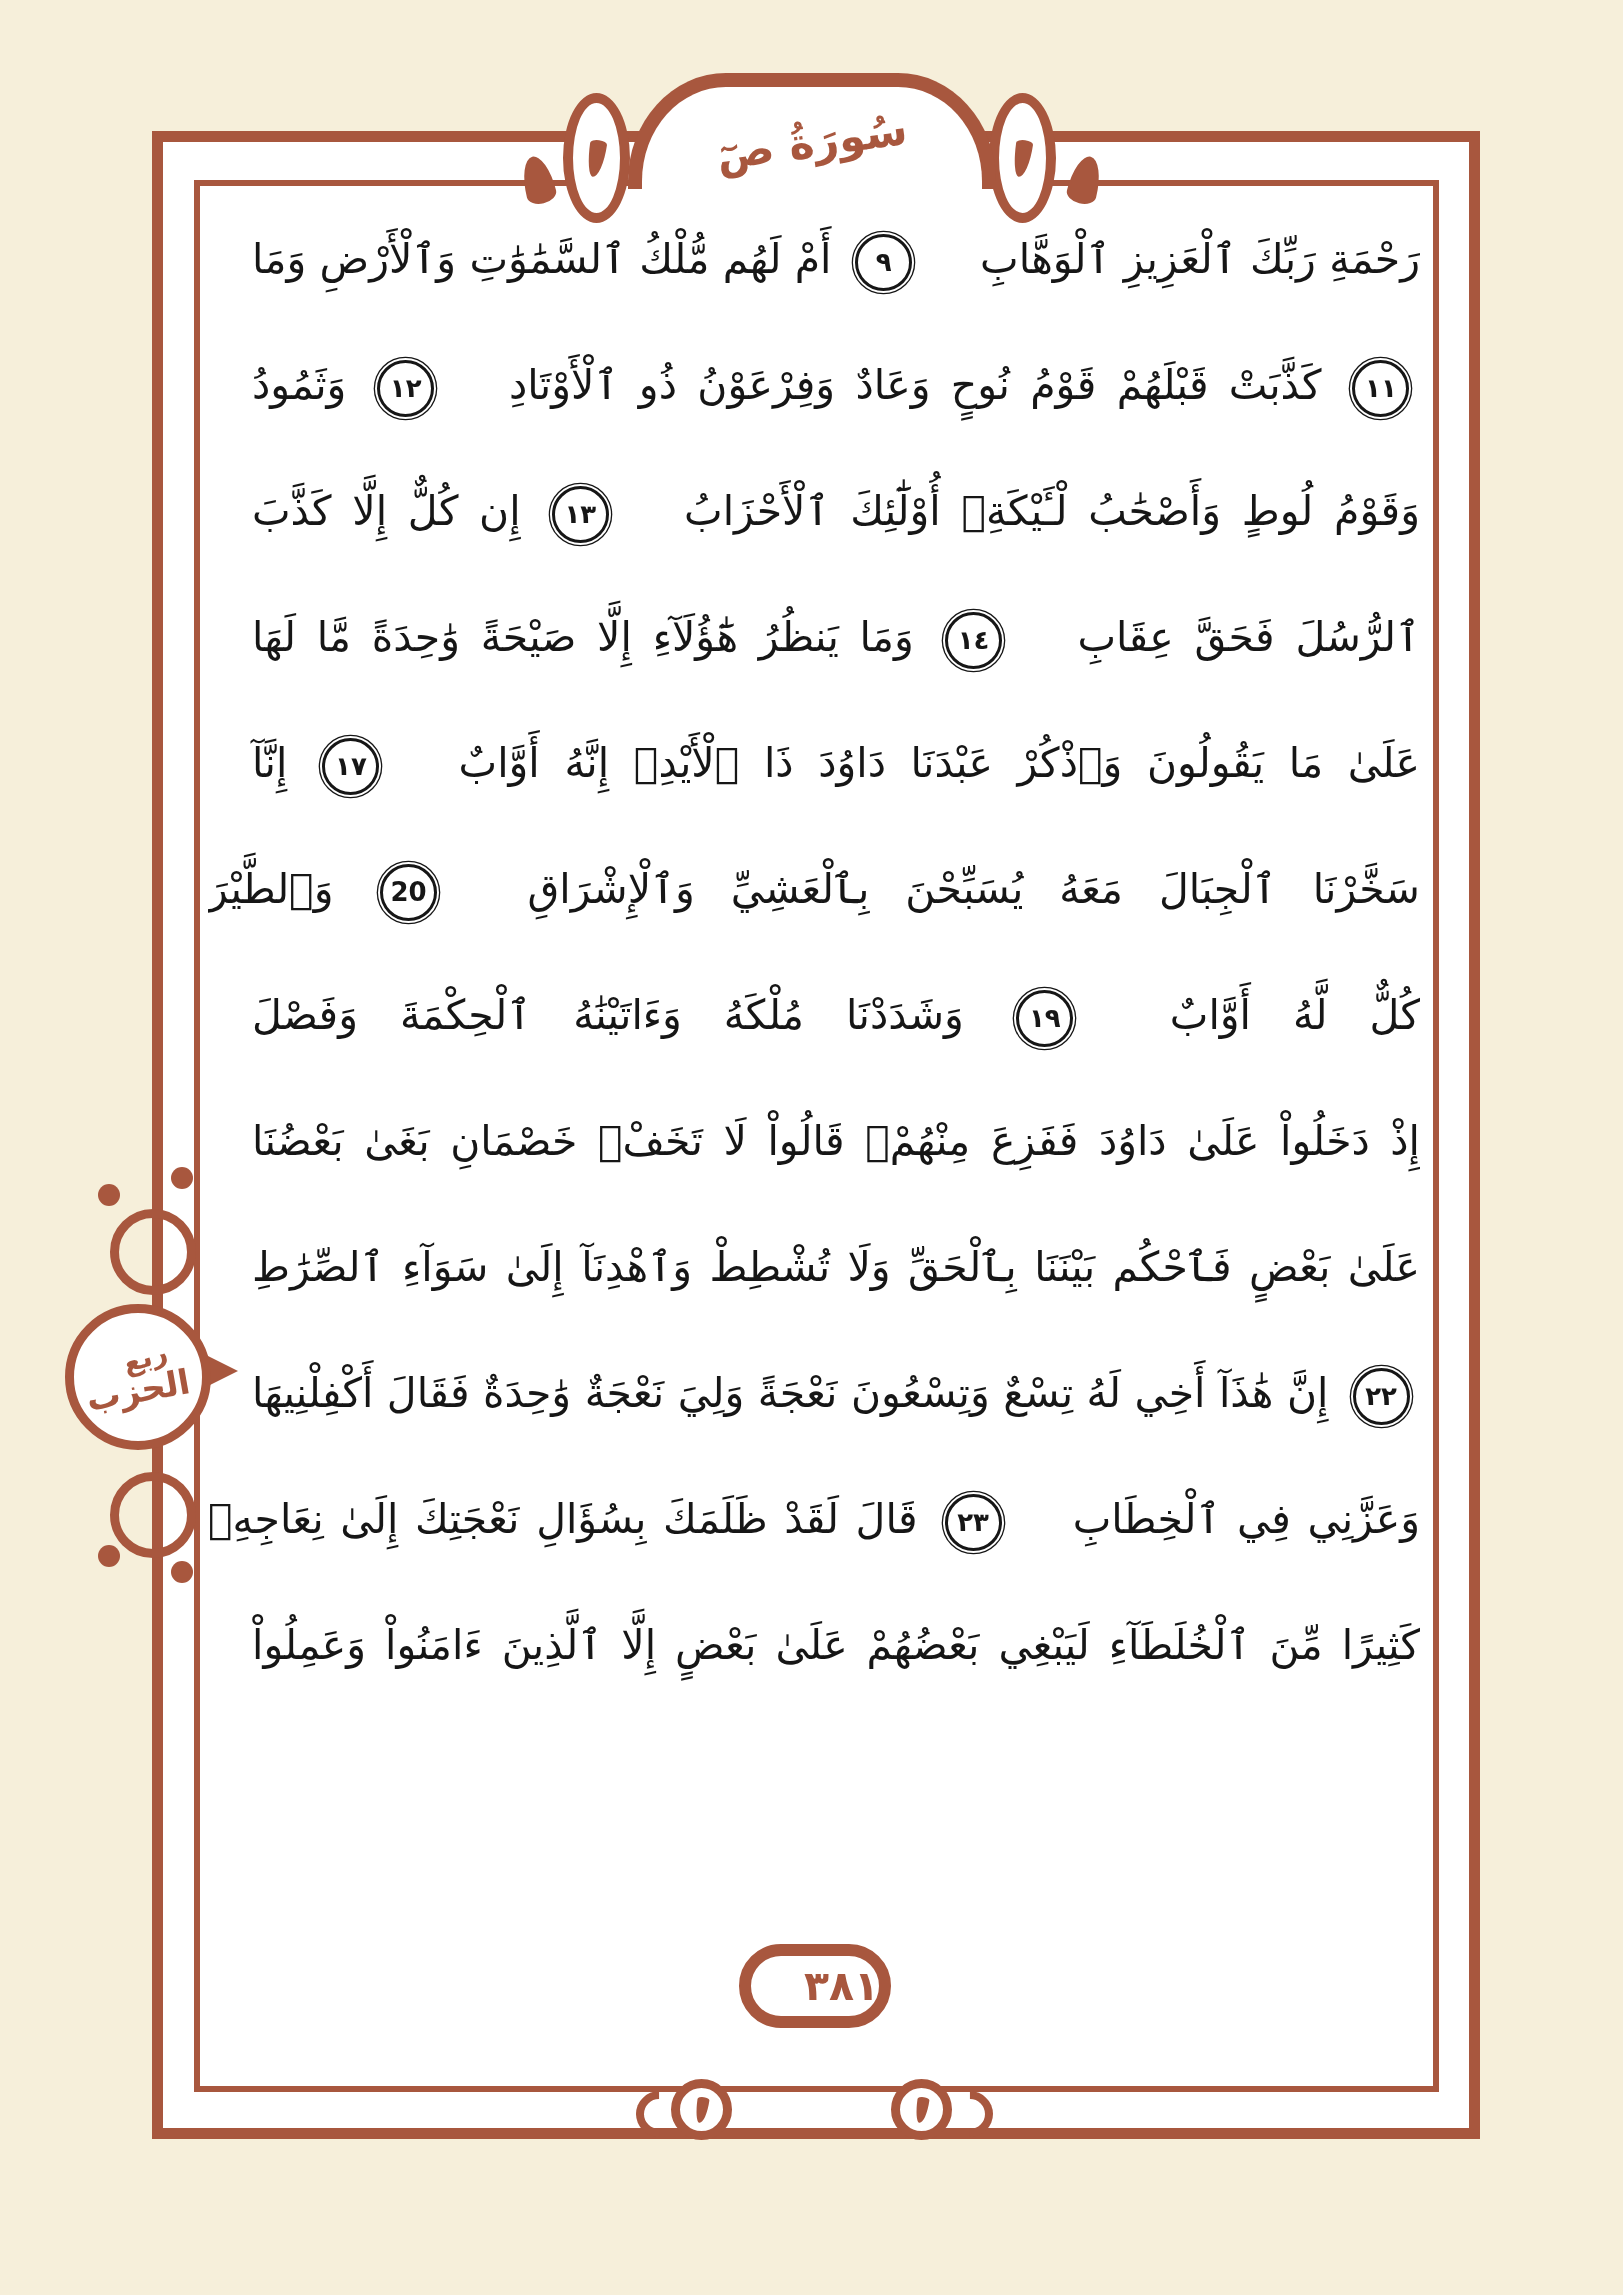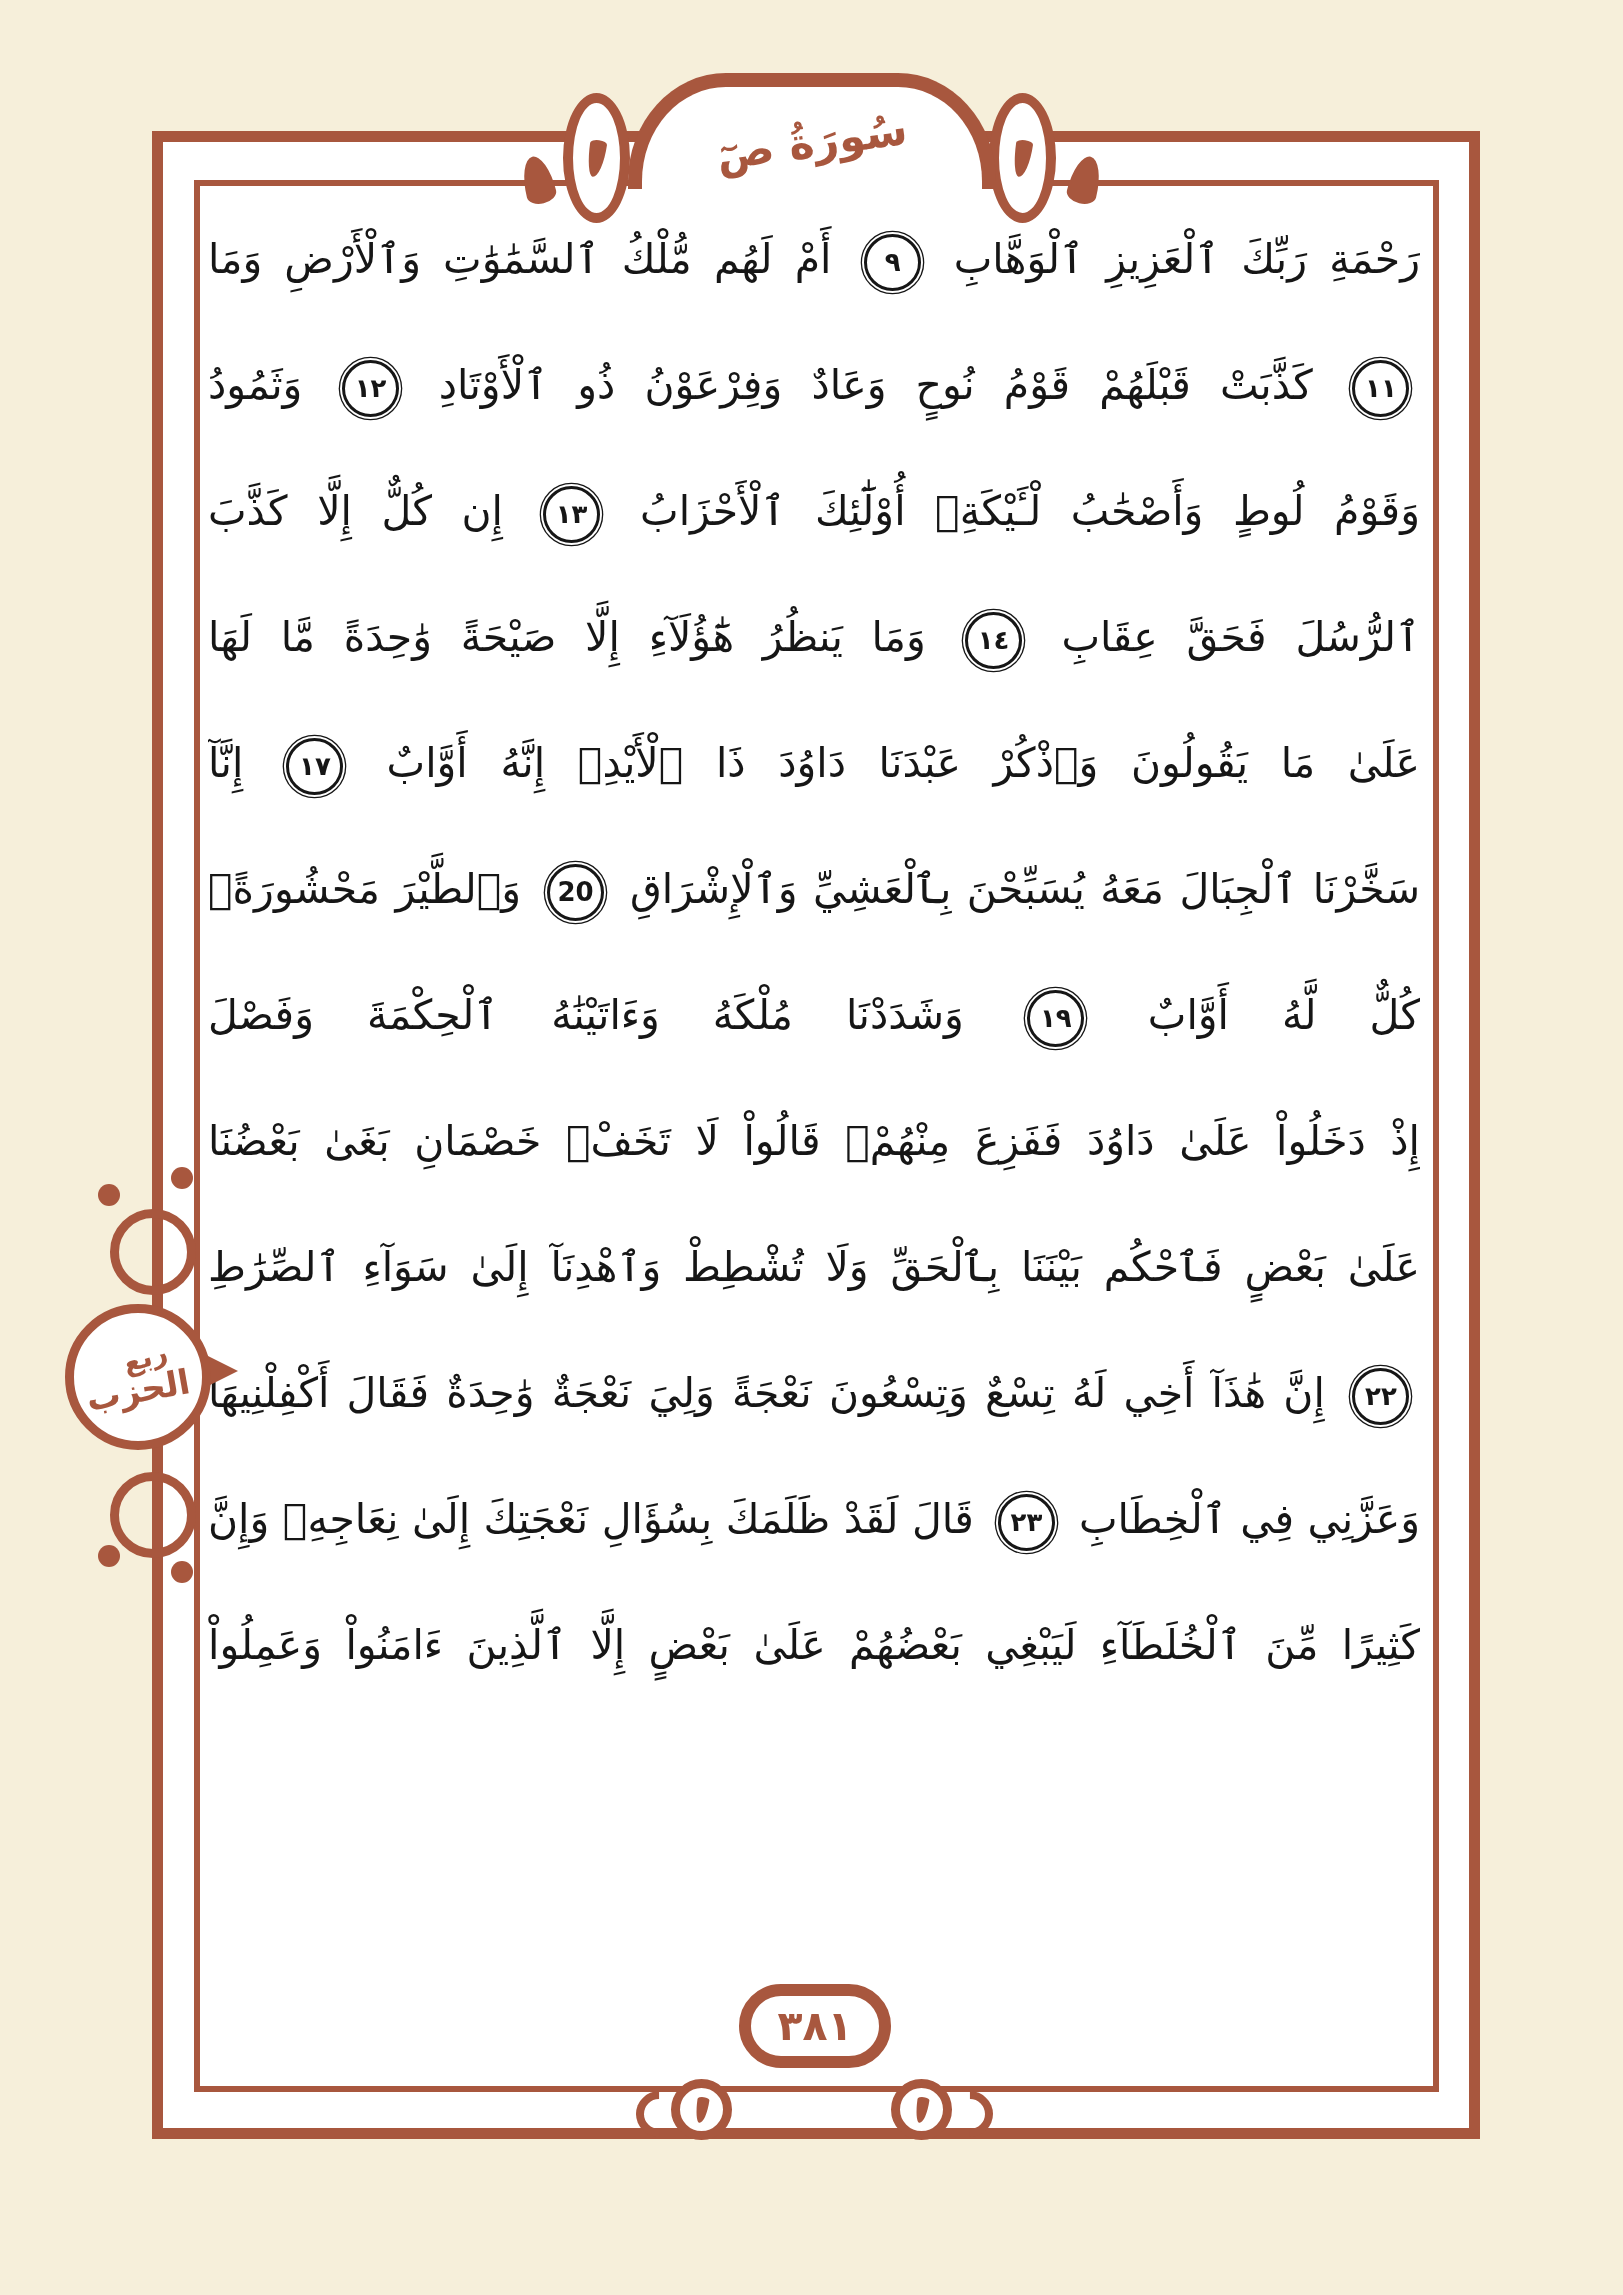--- a/index.html
+++ b/index.html
@@ -38,21 +38,21 @@
   }
   .line{
     height:126px;line-height:122px;
     font-size:41px;
     text-align:justify;
     text-align-last:justify;
     text-justify:inter-word;
     overflow:hidden;
     white-space:normal;
   }
-  .words{font-weight:500;}
+  .words{font-weight:500;margin-left:44px;}
   .ayah{
     display:inline-flex;
     width:51px;height:51px;
     border:3.9px solid var(--ink);
     border-radius:50%;
     box-shadow:0 0 0 2px #ffffff,0 0 0 3.3px var(--ink);
     align-items:center;justify-content:center;
     font-size:26px;font-weight:bold;
     line-height:1;
     vertical-align:middle;
@@ -144,27 +144,27 @@
   .medallion-tip{
     position:absolute;left:204px;top:1354px;
     width:0;height:0;
     border-top:17px solid transparent;
     border-bottom:17px solid transparent;
     border-left:34px solid var(--brown);
     z-index:5;
   }
   
   .pagenum-capsule{
-    position:absolute;left:739px;top:1984px;
+    position:absolute;left:739px;top:1944px;
     width:128px;height:60px;
     background:#ffffff;
     border:12.4px solid var(--brown);
     border-radius:46px;
     z-index:6;
-    display:flex;align-items:center;justify-content:center;
+    display:flex;align-items:center;justify-content:flex-start;
   }
   .pagenum{
     color:var(--brown);font-size:41px;font-weight:bold;line-height:1;
     direction:ltr;
   }
   .num-circle{
     position:absolute;top:2079px;
     width:43px;height:43px;
     border:9.2px solid var(--brown);
     border-radius:50%;

